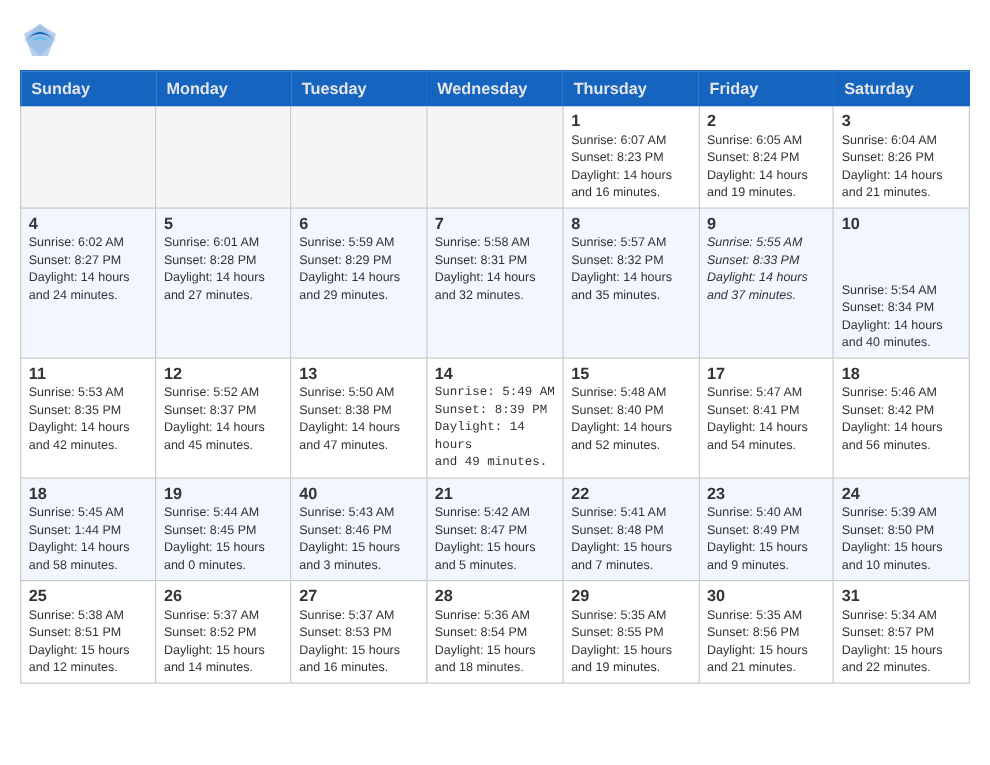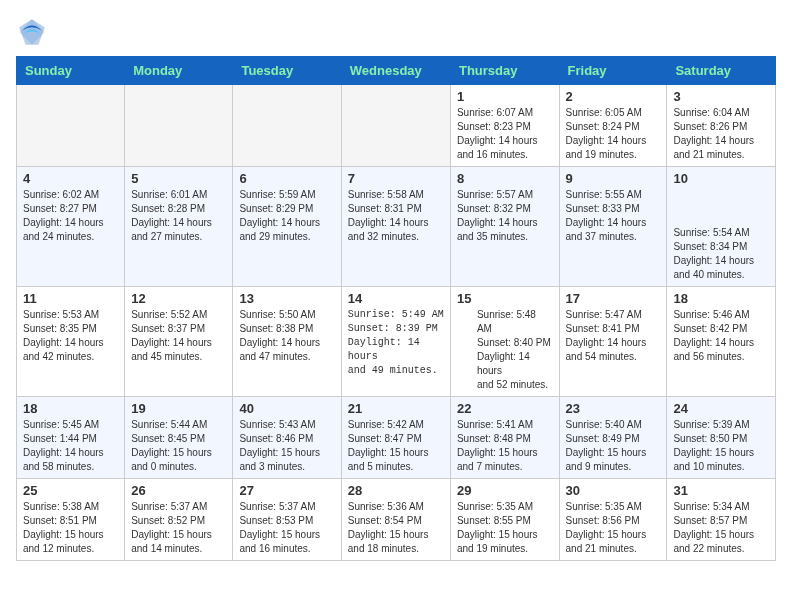--- a/index.html
+++ b/index.html
@@ -52,21 +52,21 @@
       font-size: 16px;
       color: #333;
     }
     table {
       width: 100%;
       border-collapse: collapse;
       border: 1px solid #ccc;
     }
     th {
       background-color: #1565c0;
-      color: #86efac;
+      color: #e5e5e5;
       text-align: left;
       padding: 6px 8px;
       font-size: 13px;
       border: 1px solid #1565c0;
     }
     td {
       vertical-align: top;
       border: 1px solid #ccc;
       padding: 4px 6px;
       width: 110px;
@@ -196,21 +196,21 @@
         </td>
         <td>
           <span class="day-number">8</span>
           <div class="day-info" style="white-space: pre-line;">Sunrise: 5:57 AM
 Sunset: 8:32 PM
 Daylight: 14 hours
 and 35 minutes.</div>
         </td>
         <td>
           <span class="day-number">9</span>
-          <div class="day-info" style="white-space: pre-line;">Sunrise: 5:55 AM
+          <div class="day-info" style="white-space: pre-line; font-style: italic;">Sunrise: 5:55 AM
 Sunset: 8:33 PM
 Daylight: 14 hours
 and 37 minutes.</div>
         </td>
         <td>
           <span class="day-number">10</span>
           <div class="day-info" style="white-space: pre-line; margin-top: 40px;">Sunrise: 5:54 AM
 Sunset: 8:34 PM
 Daylight: 14 hours
 and 40 minutes.</div>
@@ -240,21 +240,21 @@
         </td>
         <td>
           <span class="day-number">14</span>
           <div class="day-info" style="white-space: pre-line; font-family: Liberation Mono, monospace;">Sunrise: 5:49 AM
 Sunset: 8:39 PM
 Daylight: 14 hours
 and 49 minutes.</div>
         </td>
         <td>
           <span class="day-number">15</span>
-          <div class="day-info" style="white-space: pre-line; margin-left: 20px;">Sunrise: 5:48 AM
+          <div class="day-info" style="white-space: pre-line;">Sunrise: 5:48 AM
 Sunset: 8:40 PM
 Daylight: 14 hours
 and 52 minutes.</div>
         </td>
         <td>
           <span class="day-number">17</span>
           <div class="day-info" style="white-space: pre-line;">Sunrise: 5:47 AM
 Sunset: 8:41 PM
 Daylight: 14 hours
 and 54 minutes.</div>

